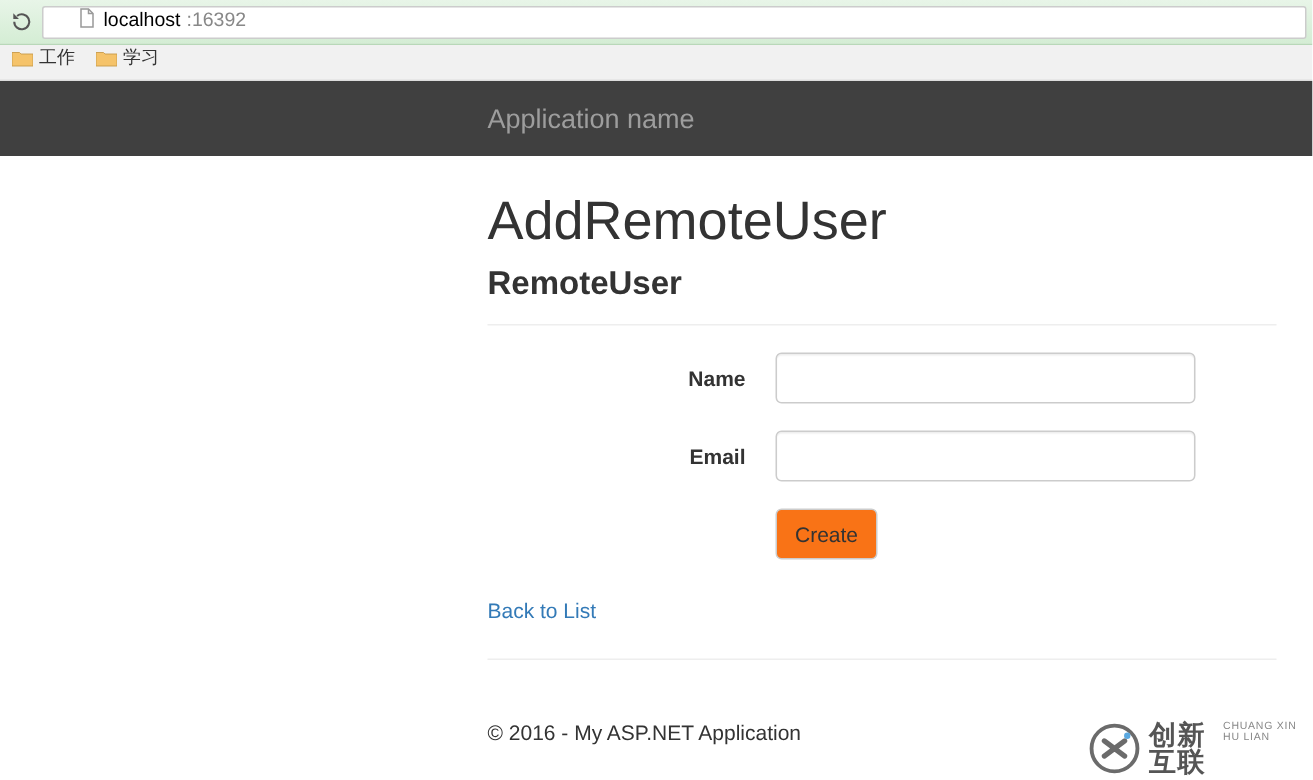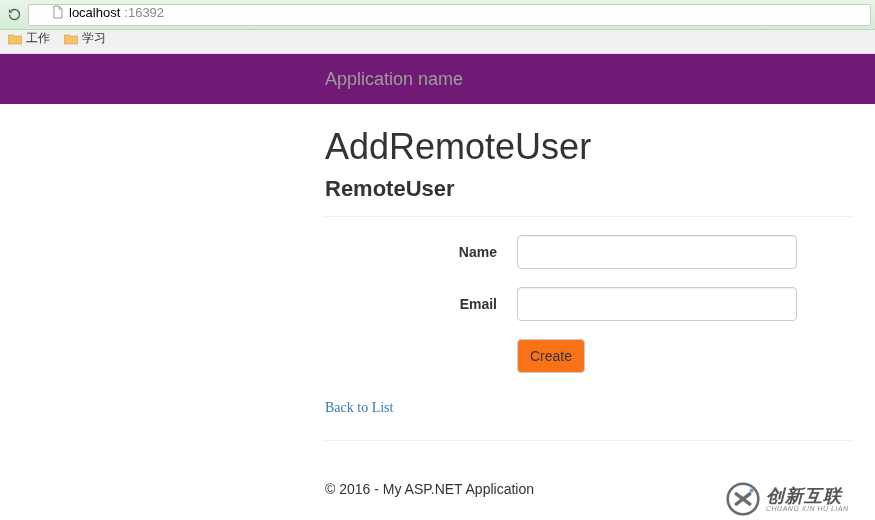--- a/index.html
+++ b/index.html
@@ -11,44 +11,44 @@
     .page-icon { width: 14px; height: 14px; display: inline-block; }
     .page-icon svg { width: 14px; height: 14px; }
     .url-text { font-size: 13px; color: #000; }
     .url-port { color: #888; }
 
     .bookmarks-bar { height: 24px; background: #f1f1f1; border-bottom: 1px solid #ddd; display: flex; align-items: flex-start; padding: 0 8px; gap: 14px; }
     .bookmark-item { display: flex; align-items: center; gap: 4px; font-size: 12px; color: #333; cursor: pointer; }
     .folder-icon { width: 14px; height: 12px; display: inline-block; }
     .folder-icon svg { width: 14px; height: 12px; display: block; }
 
-    .navbar { height: 50px; background: #701a75; display: flex; align-items: center; padding-left: 325px; }
+    .navbar { height: 50px; background: #404040; display: flex; align-items: center; padding-left: 325px; }
     .navbar-brand { color: #9d9d9d; font-size: 18px; }
 
     .container { padding-left: 325px; padding-right: 24px; padding-top: 22px; }
     .page-title { font-size: 36px; font-weight: 500; color: #333; margin-bottom: 8px; }
     .subtitle { font-size: 22px; color: #333; margin-bottom: 14px; }
     .hr { border: 0; border-top: 1px solid #eee; margin-bottom: 18px; }
 
     .form-row { display: flex; align-items: center; margin-bottom: 18px; }
     .form-label { width: 192px; text-align: right; padding-right: 20px; font-weight: 700; font-size: 14px; color: #333; }
     .form-input { width: 280px; height: 34px; border: 1px solid #ccc; border-radius: 4px; padding: 6px 12px; font-size: 14px; color: #555; box-shadow: inset 0 1px 1px rgba(0,0,0,0.075); }
 
     .btn-row { padding-left: 192px; margin-bottom: 26px; }
     .btn-default { height: 34px; padding: 6px 12px; font-size: 14px; border: 1px solid #ccc; border-radius: 4px; background: #f97316; color: #333; cursor: pointer; }
 
-    .back-link { color: #337ab7; text-decoration: none; font-size: 14px; cursor: pointer; display: inline-block; margin-bottom: 24px; font-family: Liberation Serif, serif; }
+    .back-link { color: #337ab7; text-decoration: none; font-size: 14px; cursor: pointer; display: inline-block; margin-bottom: 24px; }
 
     .footer-hr { border: 0; border-top: 1px solid #eee; margin-bottom: 16px; }
     .footer-text { font-size: 14px; color: #333; margin-top: 40px; }
 
     .watermark { position: absolute; right: 0; bottom: 0; width: 155px; height: 42px; background: rgba(255,255,255,0.85); display: flex; align-items: center; gap: 6px; padding: 2px 6px; }
     .wm-logo { width: 34px; height: 34px; }
     .wm-logo svg { width: 34px; height: 34px; }
-    .wm-text { display: flex; flex-direction: column; line-height: 1; font-style: italic; }
+    .wm-text { display: flex; flex-direction: row; line-height: 1; }
     .wm-main { font-size: 18px; font-weight: 700; color: #555; letter-spacing: 1px; }
     .wm-sub { font-size: 7px; color: #888; letter-spacing: 0.5px; }
   </style>
 </head>
 <body>
 
 <div class="chrome-bar">
   <div class="reload-icon">
     <svg viewBox="0 0 24 24" width="15" height="15">
         <path fill="none" stroke="#555" stroke-width="2.2" d="M4 12a8 8 0 1 0 3-6.2"></path>

